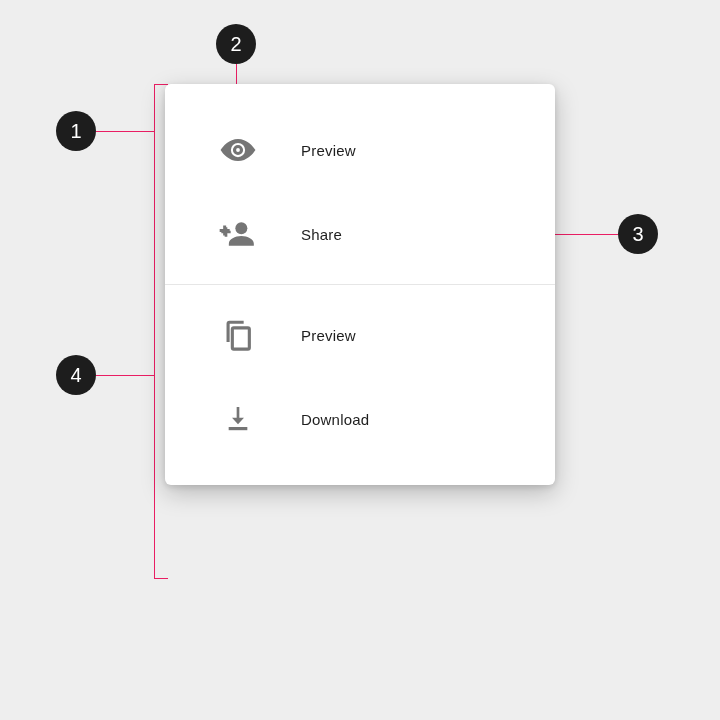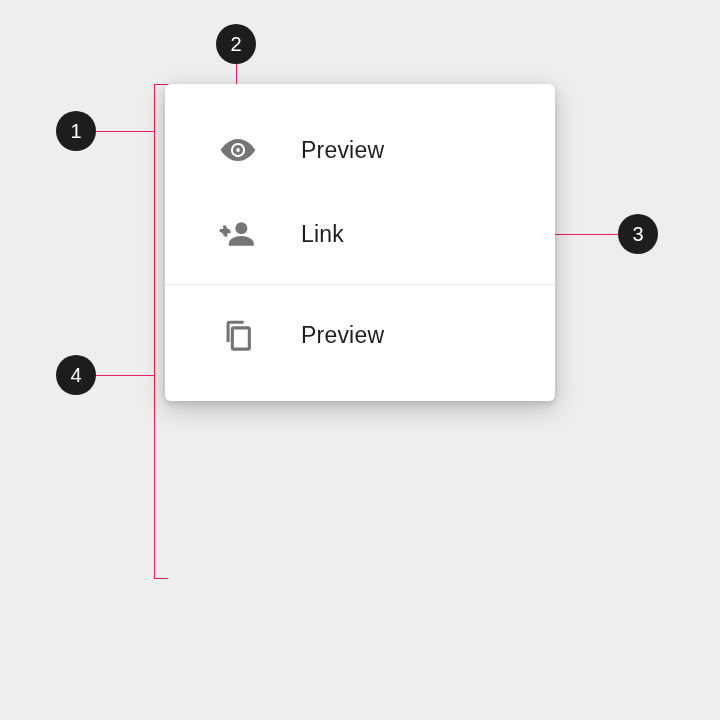--- a/index.html
+++ b/index.html
@@ -38,21 +38,21 @@
   .menu-item .icon {
     width: 46px;
     height: 46px;
     display: flex;
     align-items: center;
     justify-content: center;
     flex: 0 0 46px;
   }
   .menu-item .label {
     margin-left: 40px;
-    font-size: 23px;
+    font-size: 15px;
     color: #1e1e1e;
     letter-spacing: 0.2px;
   }
   .divider {
     height: 1px;
     background: #e6e6e6;
     margin: 8px 0;
   }
   .callout {
     position: absolute;
@@ -109,36 +109,45 @@
     <div class="menu-item">
       <span class="icon">
         <svg width="40" height="40" viewBox="0 0 24 24">
           <circle cx="14" cy="8.5" r="3.6" fill="#757575"></circle>
           <path fill="#757575" d="M14 13.2c-3.8 0-7.5 1.9-7.5 4.6V19h15v-1.2c0-2.7-3.7-4.6-7.5-4.6z"></path>
           <path fill="#757575" d="M4 8h2V6h1.6v2h2v1.6h-2v2H6v-2H4z" transform="translate(-2,2)"></path>
           <rect x="1" y="9" width="6" height="1.8" fill="#757575"></rect>
           <rect x="3.1" y="6.9" width="1.8" height="6" fill="#757575"></rect>
         </svg>
       </span>
-      <span class="label">Link</span>
+      <span class="label">Share</span>
     </div>
 
 
     <div class="divider"></div>
 
     <div class="menu-item">
       <span class="icon">
         <svg width="34" height="34" viewBox="0 0 24 24">
           <rect x="8" y="7" width="12" height="15" rx="1" fill="none" stroke="#757575" stroke-width="2.2"></rect>
           <path d="M5 17V4a1 1 0 0 1 1-1h10" fill="none" stroke="#757575" stroke-width="2.2"></path>
         </svg>
       </span>
       <span class="label">Preview</span>
     </div>
 
+    <div class="menu-item">
+      <span class="icon">
+        <svg width="32" height="32" viewBox="0 0 24 24">
+          <path fill="#757575" d="M11 3h2v8h3.5L12 16 7.5 11H11z"></path>
+          <rect x="5" y="18" width="14" height="2.4" fill="#757575"></rect>
+        </svg>
+      </span>
+      <span class="label">Download</span>
+    </div>
 
   </div>
 
   <div class="callout" style="left:56px; top:111px;">
     <span>1</span>
   </div>
   <div class="callout" style="left:216px; top:24px;">
     <span>2</span>
   </div>
   <div class="callout" style="left:618px; top:214px;">

